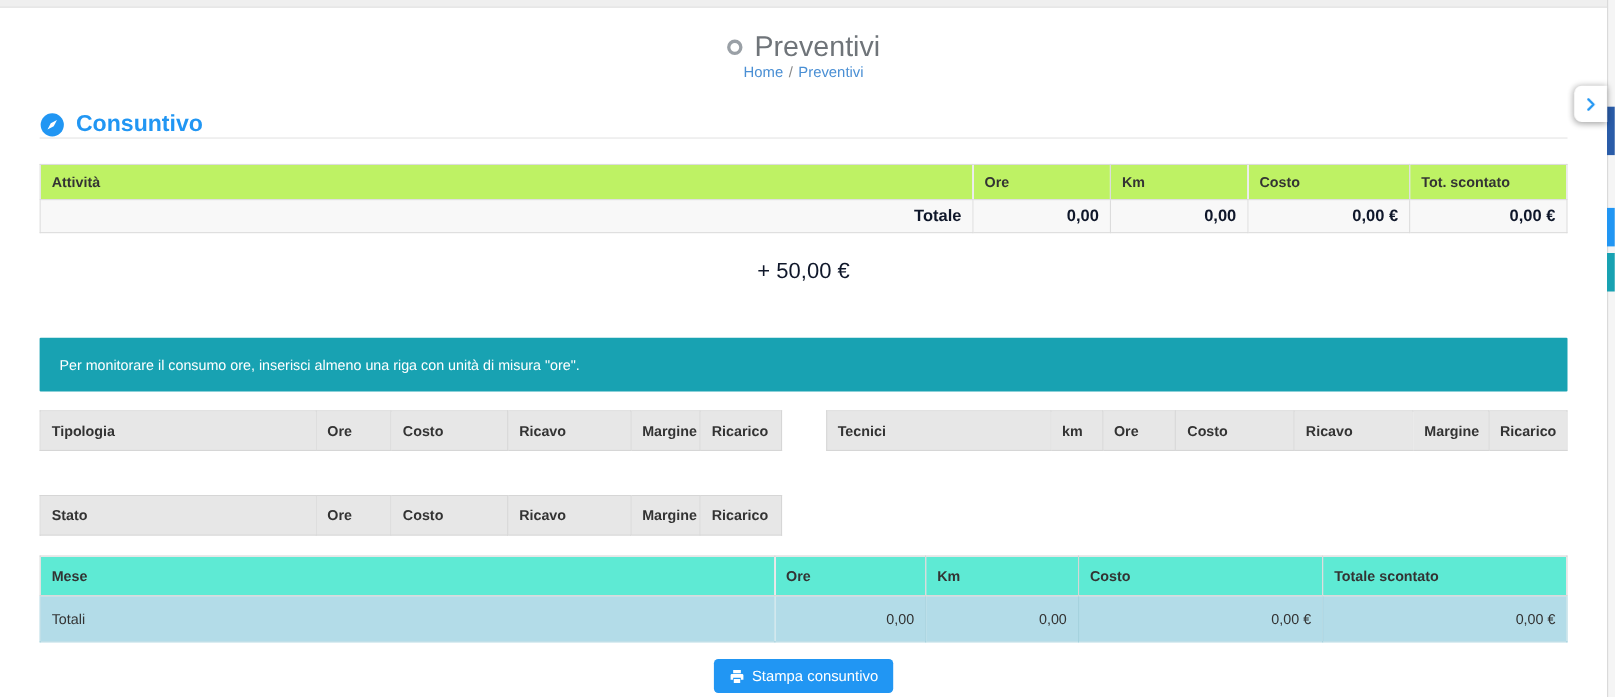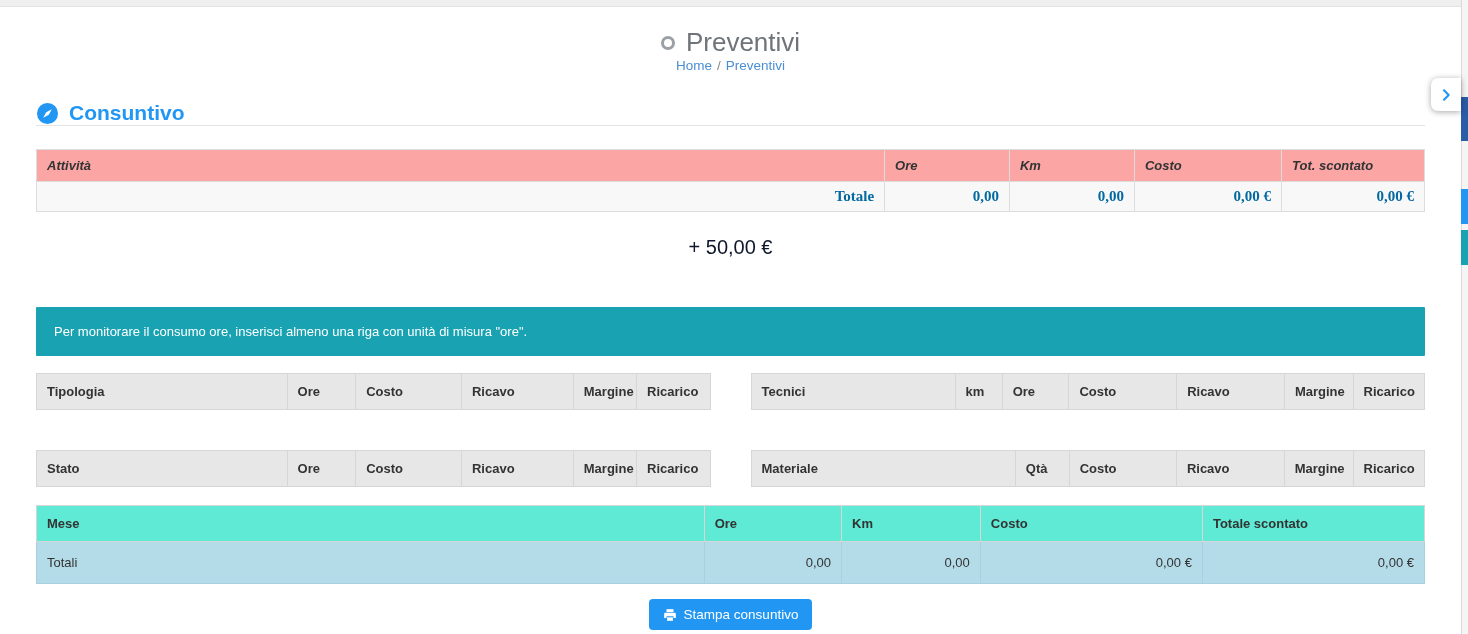--- a/index.html
+++ b/index.html
@@ -60,29 +60,28 @@
   table { width: 100%; border-collapse: collapse; table-layout: fixed; }
   th, td {
     border: 1px solid #dcdcdc;
     font-size: 13px;
     padding: 8px 10px;
     text-align: left;
     overflow: hidden;
     white-space: nowrap;
   }
   .consuntivo { margin-top: 23px; }
-  .consuntivo th { background: #fca5a5; font-weight: 700; color: #333; font-style: italic; }
+  .consuntivo th { background: #bef264; font-weight: 700; color: #333; }
   .consuntivo .total-row td {
     background: #f8f8f8;
     font-size: 15px;
     font-weight: 700;
-    color: #0369a1;
+    color: #0f172a;
     text-align: right;
     padding: 6px 10px;
-    font-family: Liberation Serif, serif;
   }
   
   .budget { margin-top: 24px; text-align: center; }
   .budget-label { font-size: 19px; font-weight: 700; color: #2b2b2b; }
   .budget-colon { font-size: 19px; font-weight: 400; color: #2b2b2b; }
   .budget-value { margin-top: 8px; font-size: 20px; color: #0f172a; }
   
   .alert {
     margin-top: 48px;
     background: #18a2b2;
@@ -279,40 +278,20 @@
         <th>Stato</th>
         <th>Ore</th>
         <th>Costo</th>
         <th>Ricavo</th>
         <th>Margine</th>
         <th>Ricarico</th>
       </tr>
         </thead>
     </table>
 
-    <table>
-      <colgroup>
-          <col style="width:39.2%">
-          <col style="width:8%">
-          <col style="width:15.9%">
-          <col style="width:16%">
-          <col style="width:10.2%">
-          <col style="width:10.6%">
-        </colgroup>
-      <thead>
-          <tr>
-        <th>Materiale</th>
-        <th>Qtà</th>
-        <th>Costo</th>
-        <th>Ricavo</th>
-        <th>Margine</th>
-        <th>Ricarico</th>
-      </tr>
-        </thead>
-    </table>
 
   </div>
 
   <table class="mese">
     <colgroup>
         <col style="width:48.1%">
         <col style="width:9.9%">
         <col style="width:10%">
         <col style="width:16%">
         <col style="width:16%">

